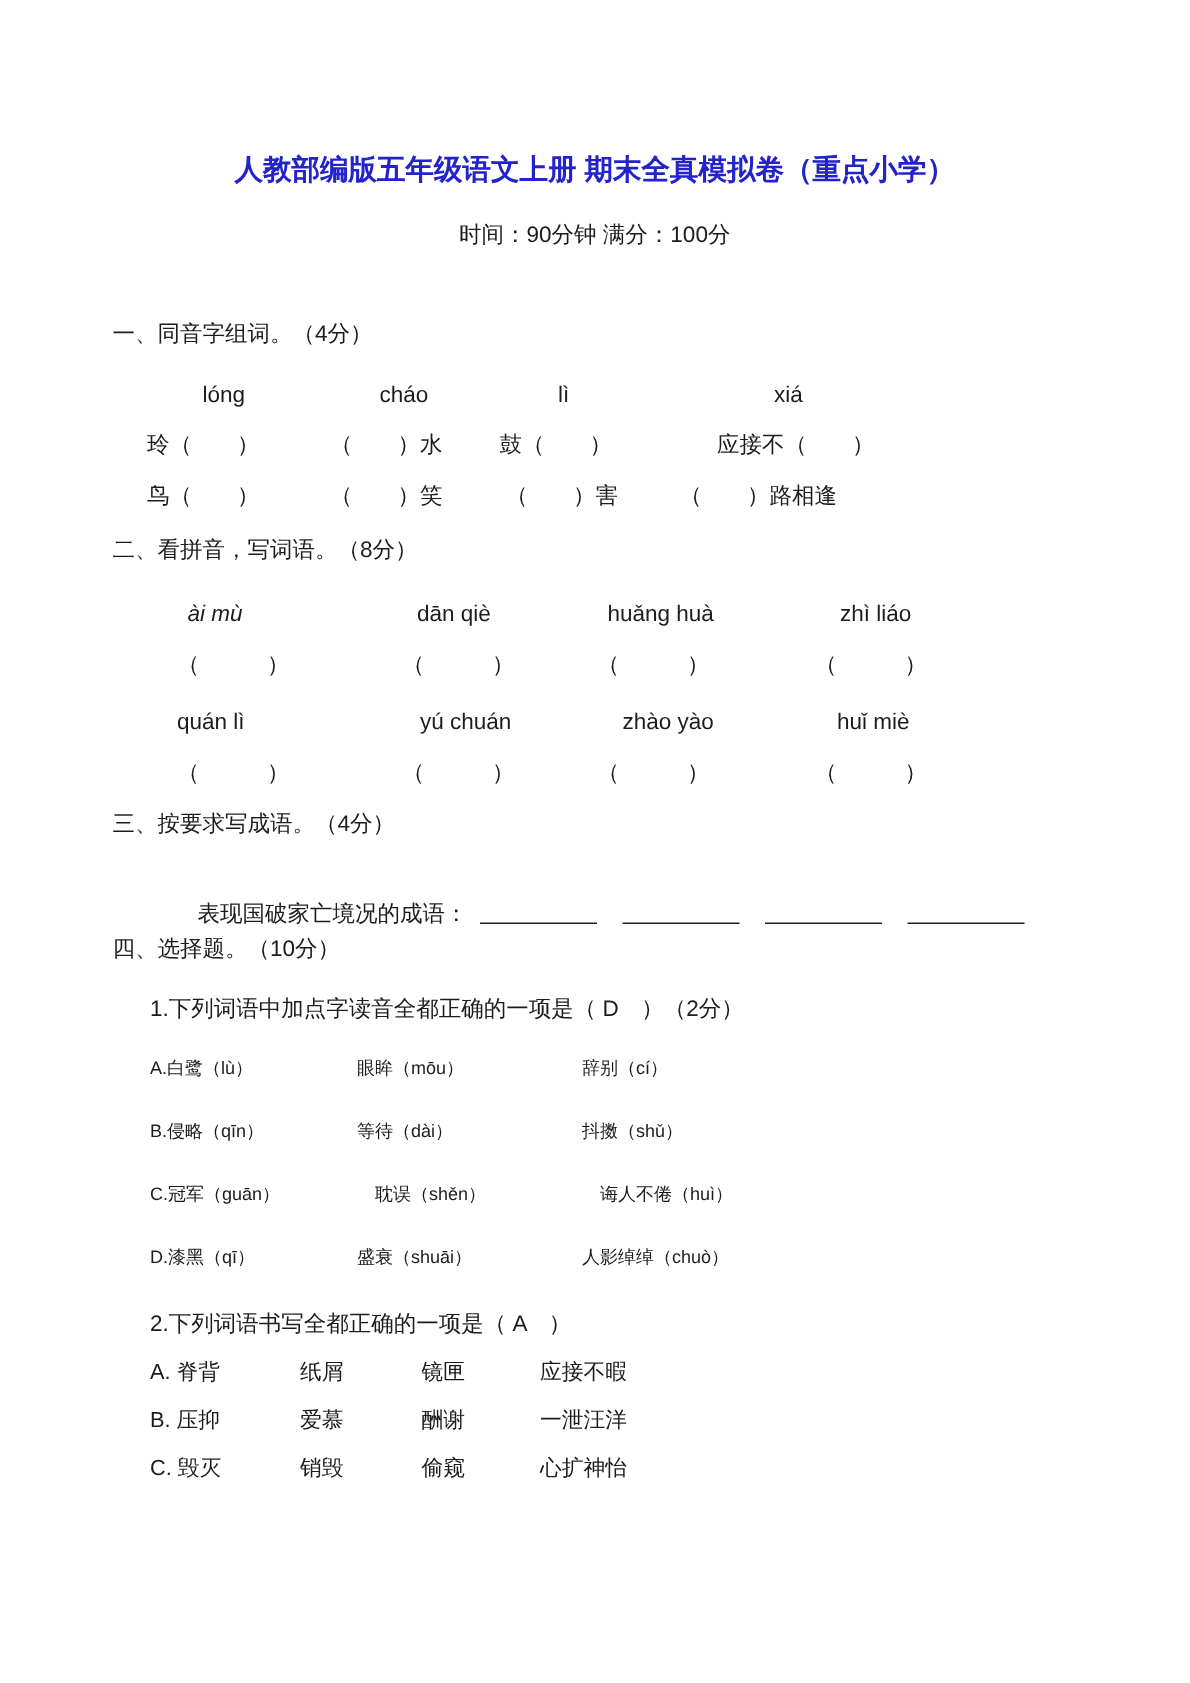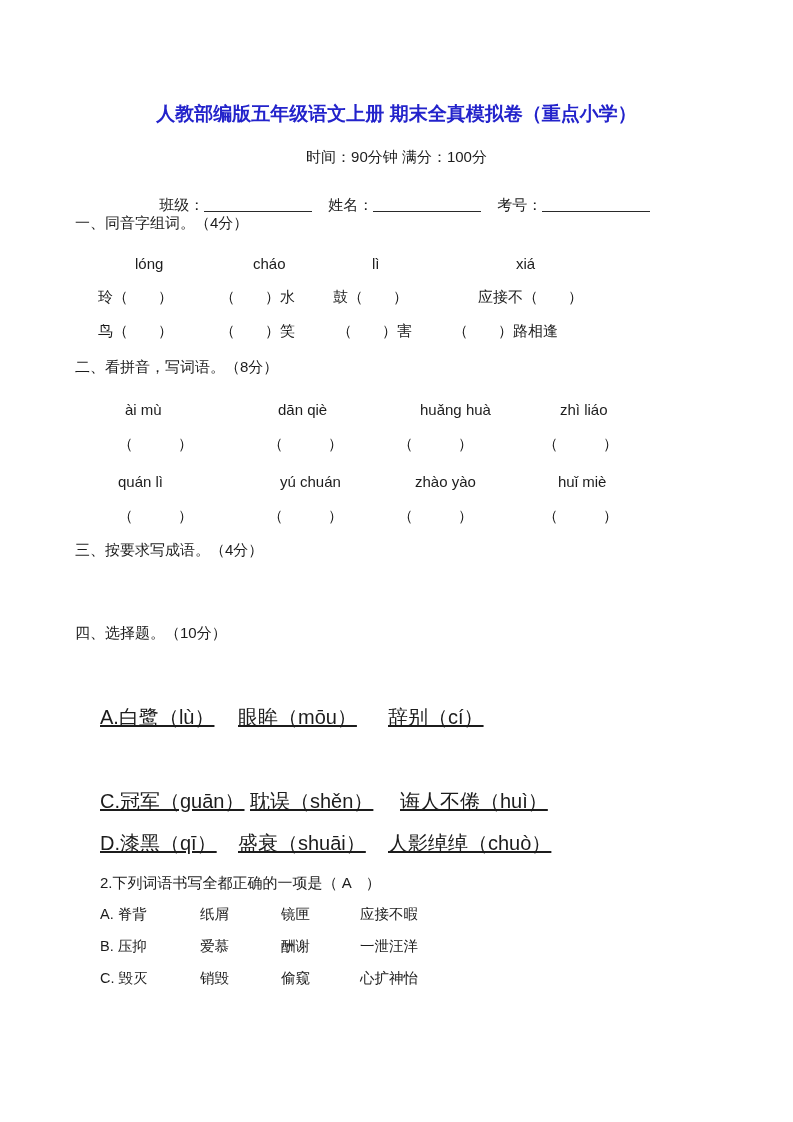--- a/index.html
+++ b/index.html
@@ -35,23 +35,22 @@
     border-bottom: 1.4px solid #2a2a2a;
     height: 14px;
     vertical-align: -2px;
   }
   .info-group { white-space: nowrap; }
   .info-gap { display: inline-block; width: 16px; }
   .optrow {
     position: absolute;
     left: 100px;
     display: flex;
-    font-size: 20px;
+    font-size: 12px;
     white-space: pre;
-    text-decoration: underline;
   }
   .optrow .c1 { width: 138px; }
   .optrow .c2 { width: 150px; }
   .q2row {
     position: absolute;
     left: 100px;
     display: flex;
     font-size: 14.5px;
     white-space: pre;
   }
@@ -68,72 +67,78 @@
   }
 </style>
 </head>
 <body>
 
 <div class="page">
 
   <div class="run centered title" style="top:103px;">人教部编版五年级语文上册 期末全真模拟卷（重点小学）</div>
   <div class="run centered" style="top:148px;">时间：90分钟 满分：100分</div>
 
-  <div class="run centered" style="top:178px;">
-    <span class="info-group"><span>班级：</span><span class="blank" style="width:108px;"></span></span><span class="info-gap"></span><span class="info-group"><span>姓名：</span><span class="blank" style="width:108px;"></span></span><span class="info-gap"></span><span class="info-group"><span>考号：</span><span class="blank" style="width:108px;"></span></span>
-  </div>
 
   <div class="run heading" style="left:75px;top:214px;">一、同音字组词。（4分）</div>
 
   <div class="run" style="left:135px;top:255px;">lóng</div>
   <div class="run" style="left:253px;top:255px;">cháo</div>
   <div class="run" style="left:372px;top:255px;">lì</div>
   <div class="run" style="left:516px;top:255px;">xiá</div>
 
   <div class="run" style="left:98px;top:288px;">玲（　　）</div>
   <div class="run" style="left:220px;top:288px;">（　　）水</div>
   <div class="run" style="left:333px;top:288px;">鼓（　　）</div>
   <div class="run" style="left:478px;top:288px;">应接不（　　）</div>
 
   <div class="run" style="left:98px;top:322px;">鸟（　　）</div>
   <div class="run" style="left:220px;top:322px;">（　　）笑</div>
   <div class="run" style="left:337px;top:322px;">（　　）害</div>
   <div class="run" style="left:453px;top:322px;">（　　）路相逢</div>
 
   <div class="run heading" style="left:75px;top:358px;">二、看拼音，写词语。（8分）</div>
 
-  <div class="run" style="left:125px;top:401px;">ài mù</div>
+  <div class="run" style="left:125px;top:401px;font-style:italic;">ài mù</div>
   <div class="run" style="left:278px;top:401px;">dān qiè</div>
-  <div class="run" style="left:420px;top:401px;text-align:center;">huǎng huà</div>
+  <div class="run" style="left:405px;top:401px;text-align:center;">huǎng huà</div>
   <div class="run" style="left:560px;top:401px;">zhì liáo</div>
 
   <div class="run" style="left:118px;top:435px;">（　　　）</div>
   <div class="run" style="left:268px;top:435px;">（　　　）</div>
   <div class="run" style="left:398px;top:435px;">（　　　）</div>
   <div class="run" style="left:543px;top:435px;">（　　　）</div>
 
   <div class="run" style="left:118px;top:473px;text-align:right;">quán lì</div>
   <div class="run" style="left:280px;top:473px;">yú chuán</div>
   <div class="run" style="left:415px;top:473px;">zhào yào</div>
   <div class="run" style="left:558px;top:473px;">huǐ miè</div>
 
   <div class="run" style="left:118px;top:507px;">（　　　）</div>
   <div class="run" style="left:268px;top:507px;">（　　　）</div>
   <div class="run" style="left:398px;top:507px;">（　　　）</div>
   <div class="run" style="left:543px;top:507px;">（　　　）</div>
 
   <div class="run heading" style="left:75px;top:541px;">三、按要求写成语。（4分）</div>
+  <div class="run" style="left:115px;top:583px;">
+    <span>表现国破家亡境况的成语：</span><span class="s3blank" style="margin-left:8px;"></span><span class="s3blank"></span><span class="s3blank"></span><span class="s3blank"></span>
+  </div>
 
   <div class="run heading" style="left:75px;top:624px;">四、选择题。（10分）</div>
 
+  <div class="run" style="left:100px;top:664px;">1.下列词语中加点字读音全都正确的一项是（ D　）（2分）</div>
 
   <div class="optrow" style="top:704px;">
     <span class="c1">A.白鹭（lù）</span>
     <span class="c2">眼眸（mōu）</span>
     <span class="c3">辞别（cí）</span>
+  </div>
+  <div class="optrow" style="top:746px;">
+    <span class="c1">B.侵略（qīn）</span>
+    <span class="c2">等待（dài）</span>
+    <span class="c3">抖擞（shǔ）</span>
   </div>
   <div class="optrow" style="top:788px;align-items:center;">
     <span class="c1" style="width:150px;">C.冠军（guān）</span>
     <span class="c2">耽误（shěn）</span>
     <span class="c3">诲人不倦（huì）</span>
   </div>
   <div class="optrow" style="top:830px;">
     <span class="c1">D.漆黑（qī）</span>
     <span class="c2">盛衰（shuāi）</span>
     <span class="c3">人影绰绰（chuò）</span>

